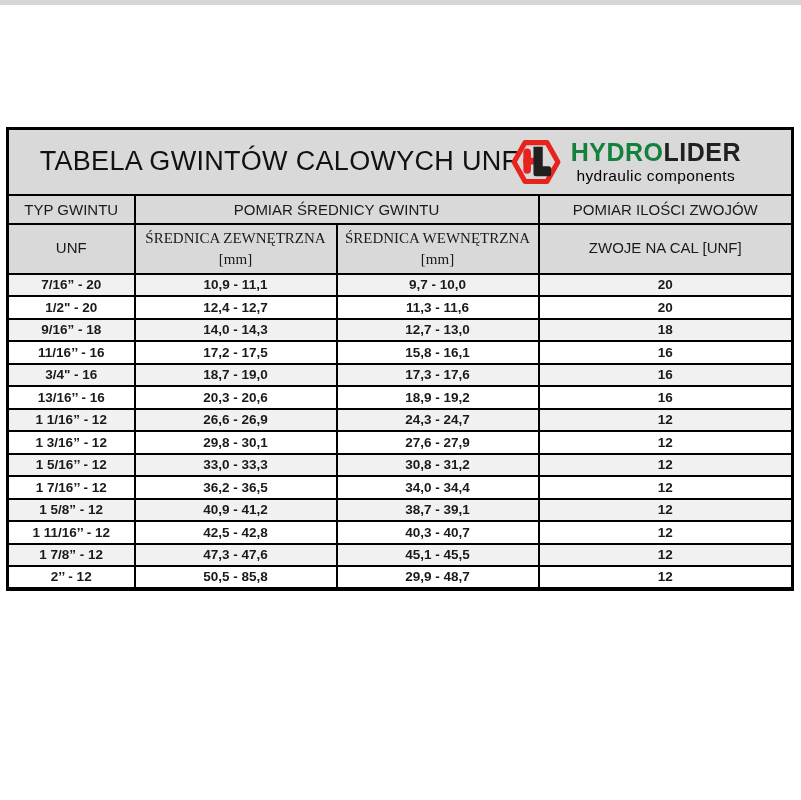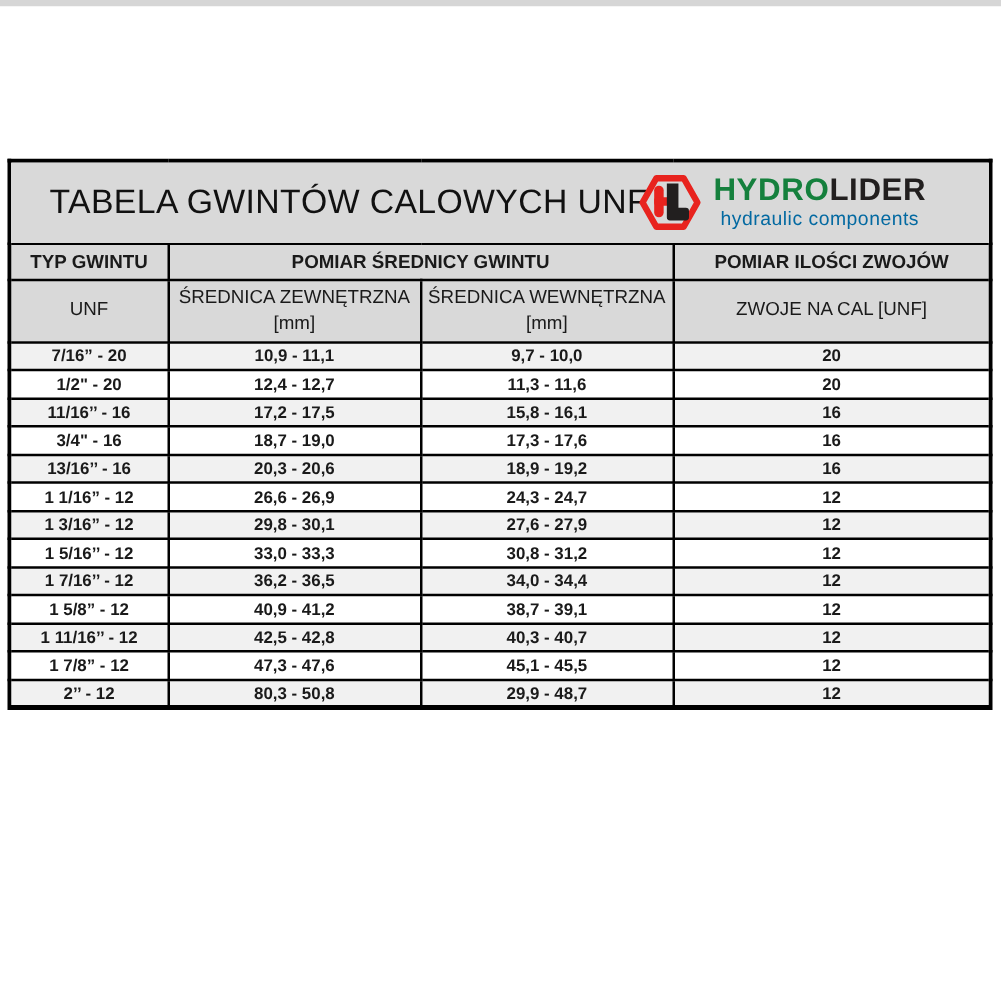--- a/index.html
+++ b/index.html
@@ -24,26 +24,26 @@
     font-size: 27px; letter-spacing: 0.3px; color: #111; font-weight: 400;
     white-space: nowrap;
   }
   .logo {
     position: absolute; right: 50px; top: 50%; transform: translateY(-50%);
     display: flex; align-items: center; gap: 8px; white-space: nowrap;
   }
   .logo-word { font-size: 25px; font-weight: 700; letter-spacing: 0.5px; line-height: 1; }
   .lw-red { color: #15803d; }
   .lw-blk { color: #221f1f; text-align: center; }
-  .logo-sub { font-size: 15.5px; color: #0369a1; letter-spacing: 0.4px; line-height: 1; margin-top: 3px; }
+  .logo-sub { font-size: 15.5px; color: #000000; letter-spacing: 0.4px; line-height: 1; margin-top: 3px; }
 
   
-  tr.h1 td { height: 29px; background: #d9d9d9; font-size: 15px; font-weight: 700; }
+  tr.h1 td { height: 29px; background: #d9d9d9; font-size: 15px; font-weight: 400; }
   tr.h2 td { height: 50px; background: #d9d9d9; font-size: 15px; font-weight: 400; line-height: 1.35; }
-  td.pre { white-space: pre-line; }
+  td.pre { white-space: pre-line; font-family: Liberation Serif, serif; }
 
   
   tbody tr.data td { height: 22.5px; font-size: 13.5px; font-weight: 700; background: #ffffff; }
   tbody tr.data:nth-child(even) td { background: #f1f1f1; }
 </style>
 </head>
 <body>
 
 <div class="page">
   <div class="top-bar"></div>
@@ -95,20 +95,26 @@
           <td>9,7 - 10,0</td>
           <td>20</td>
         </tr>
         <tr class="data">
           <td>1/2" - 20</td>
           <td>12,4 - 12,7</td>
           <td>11,3 - 11,6</td>
           <td>20</td>
         </tr>
         <tr class="data">
+          <td>9/16” - 18</td>
+          <td>14,0 - 14,3</td>
+          <td>12,7 - 13,0</td>
+          <td>18</td>
+        </tr>
+        <tr class="data">
           <td>11/16’’ - 16</td>
           <td>17,2 - 17,5</td>
           <td>15,8 - 16,1</td>
           <td>16</td>
         </tr>
         <tr class="data">
           <td>3/4" - 16</td>
           <td>18,7 - 19,0</td>
           <td>17,3 - 17,6</td>
           <td>16</td>
@@ -156,19 +162,19 @@
           <td>12</td>
         </tr>
         <tr class="data">
           <td>1 7/8” - 12</td>
           <td>47,3 - 47,6</td>
           <td>45,1 - 45,5</td>
           <td>12</td>
         </tr>
         <tr class="data">
           <td>2’’ - 12</td>
-          <td>80,3 - 50,8</td>
+          <td>50,5 - 85,8</td>
           <td>29,9 - 48,7</td>
           <td>12</td>
         </tr>
       </tbody>
   </table>
 </div>
 
 </body></html>

